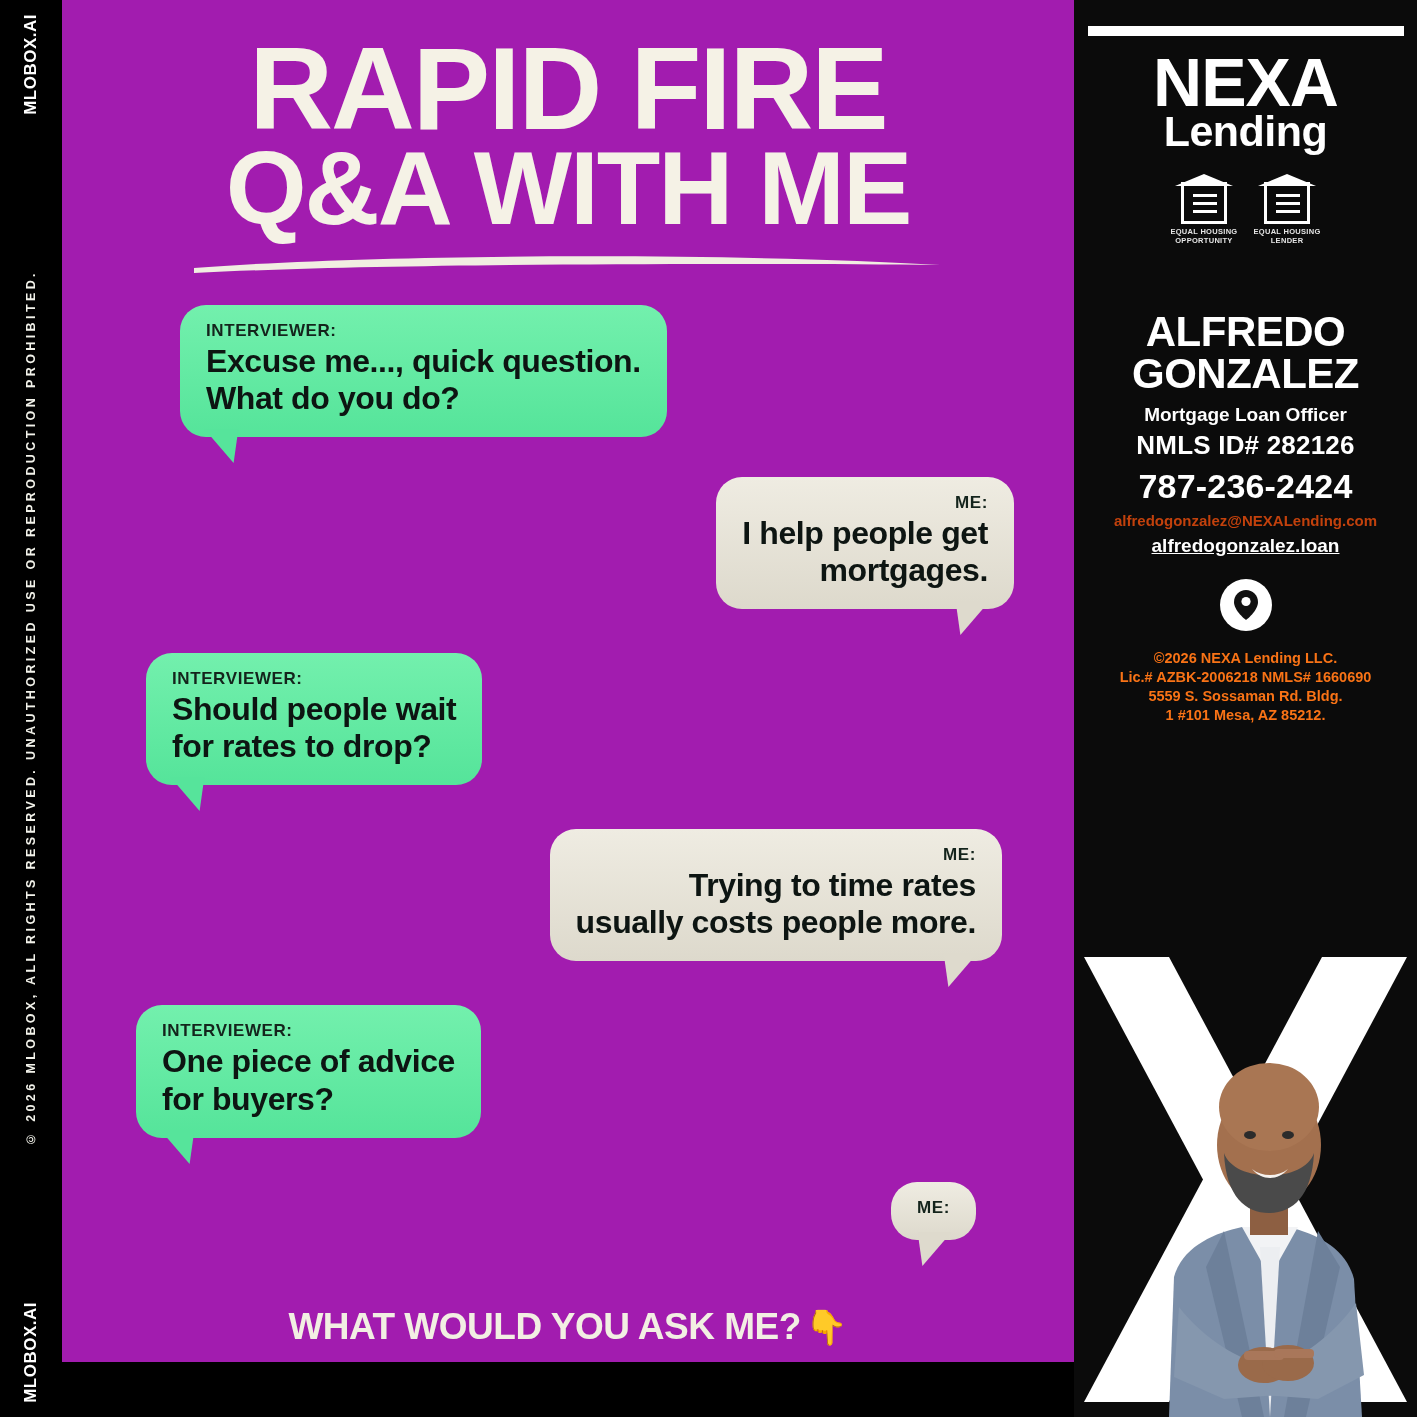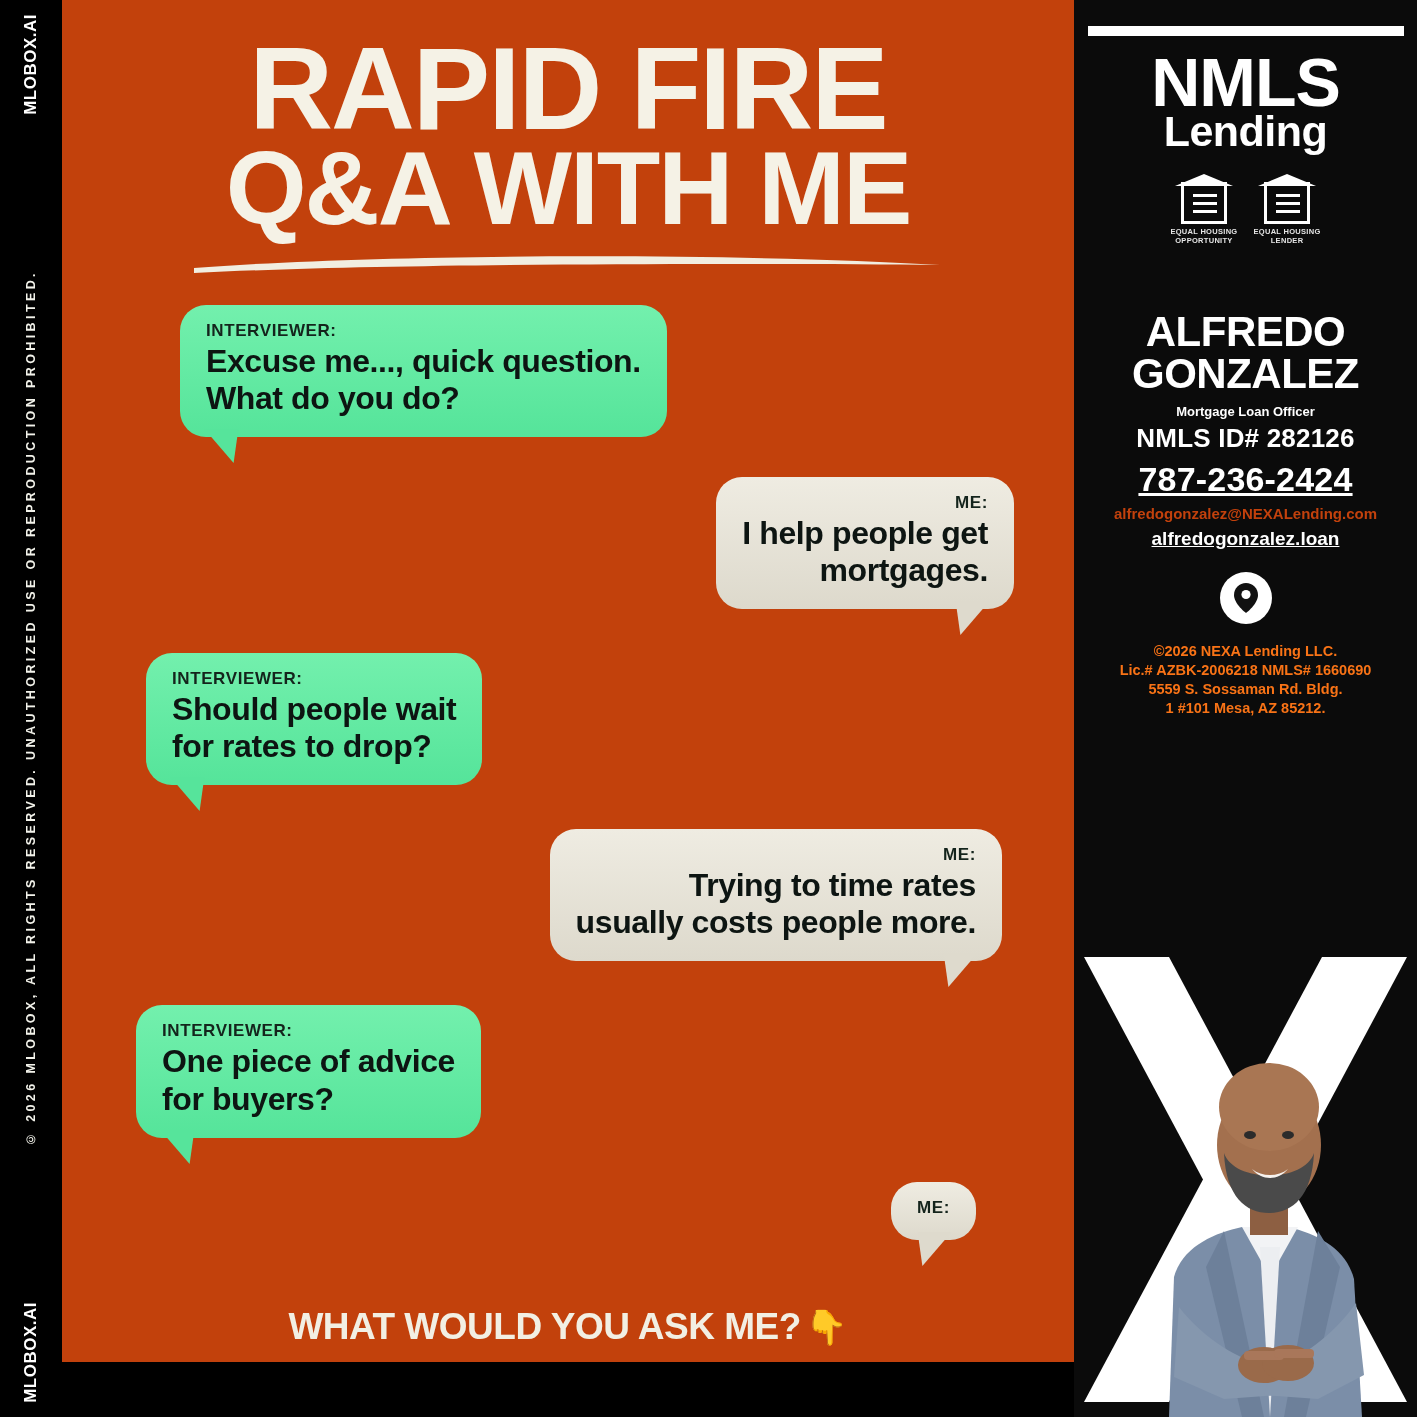--- a/index.html
+++ b/index.html
@@ -46,21 +46,21 @@
     letter-spacing: 0.5px;
     color: #fff;
     white-space: nowrap;
   }
 
   
   .main {
     position: absolute;
     left: 62px; top: 0;
     width: 1012px; height: 1362px;
-    background: #c2410c;
+    background: #a21caf;
     box-sizing: border-box;
   }
 
   .headline {
     color: #f5f2e6;
     font-weight: 800;
     letter-spacing: -2px;
     text-align: center;
     line-height: 0.93;
     padding-top: 36px;
@@ -240,40 +240,39 @@
     color: #fff;
     font-size: 42px;
     font-weight: 800;
     line-height: 0.98;
     letter-spacing: -0.5px;
     margin-top: 66px;
   }
   .agent-title {
     text-align: center;
     color: #fff;
-    font-size: 13px;
+    font-size: 19px;
     font-weight: 700;
     margin-top: 10px;
   }
   .agent-nmls {
     text-align: center;
     color: #fff;
     font-size: 26px;
     font-weight: 800;
     margin-top: 4px;
     letter-spacing: 0.2px;
   }
   .agent-phone {
     text-align: center;
     color: #fff;
     font-size: 34px;
     font-weight: 800;
     margin-top: 6px;
     letter-spacing: 0.2px;
-    text-decoration: underline;
   }
   .agent-email {
     text-align: center;
     color: #c2410c;
     font-size: 15px;
     font-weight: 700;
     margin-top: 6px;
   }
   .agent-site {
     text-align: center;
@@ -399,21 +398,21 @@
     
   </div>
 
 </div>
 
 <div class="side">
   <div class="side-top-bar"></div>
 
   <div class="nexa-logo">
     <div class="nexa-word">
-      <span>NMLS</span>
+      <span>NEXA</span>
     </div>
     <div class="nexa-sub">Lending</div>
   </div>
 
   <div class="eho-row">
     <div class="eho">
       <div class="glyph">
           <div class="eq"></div>
         </div>
       <div class="cap">

